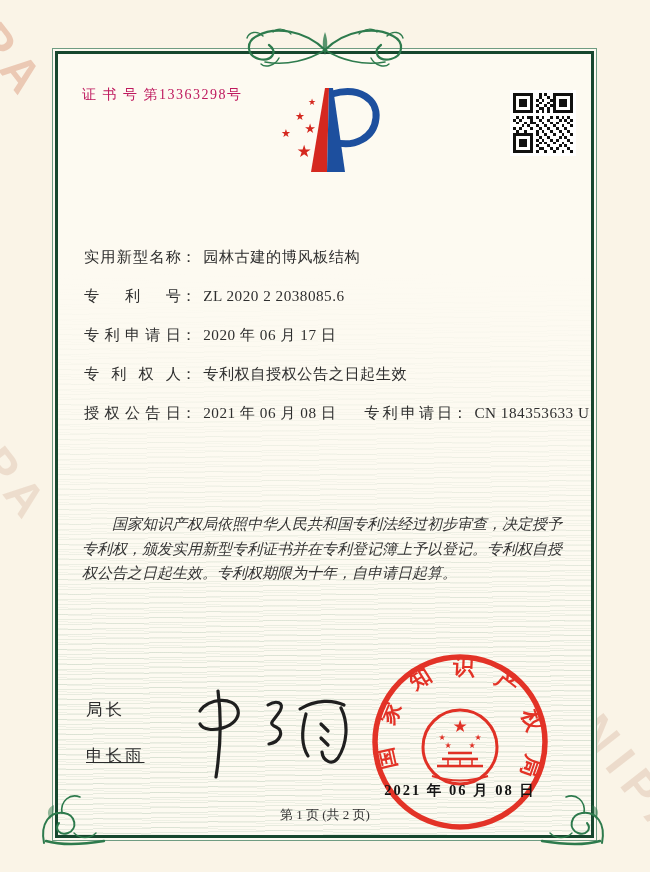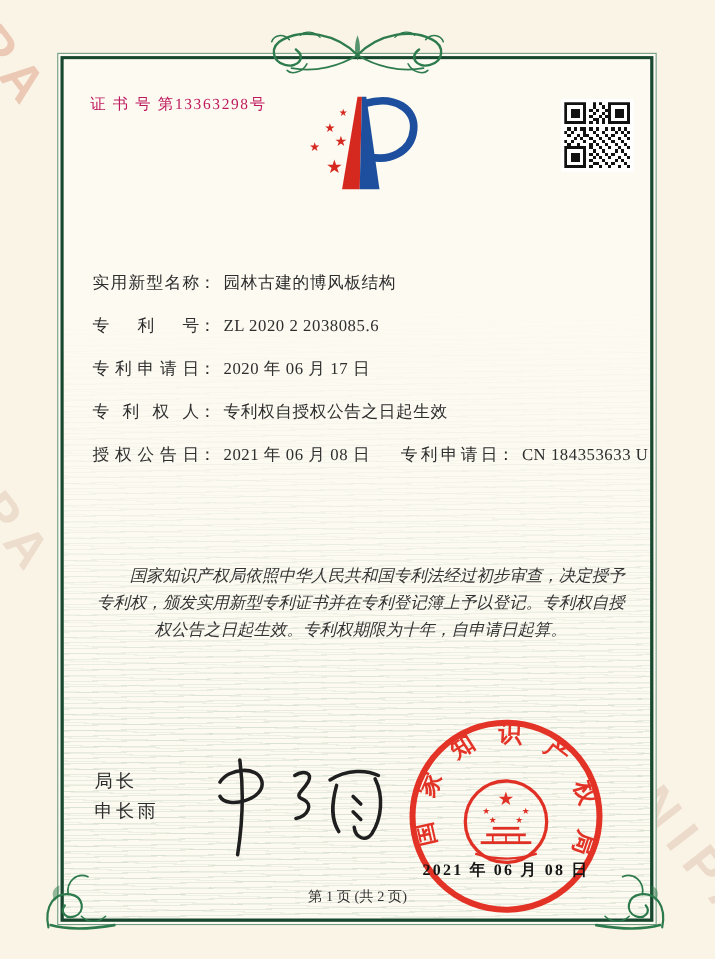--- a/index.html
+++ b/index.html
@@ -50,25 +50,25 @@
   }
   .fields{position:absolute;left:84px;top:247px;width:486px;font-size:15.2px;color:#2e2e2e;}
   .f-row{height:22px;margin-bottom:17px;white-space:nowrap;}
   .f-label{display:inline-block;width:97px;text-align:justify;text-align-last:justify;}
   .f-colon{display:inline-block;}
   .f-value{margin-left:7px;letter-spacing:0.5px;}
   .f-group2{margin-left:24px;}
   .f-group2 .f-label{width:88px;}
   .paras{position:absolute;left:82px;top:512px;width:492px;
     font-size:15px;line-height:24.5px;color:#333;font-style:italic;}
-  .paras p{margin:0 0 5px 0;text-indent:2em;text-align:center;}
+  .paras p{margin:0 0 5px 0;text-indent:2em;}
   .signer{position:absolute;left:86px;top:699px;
     font-family:"Liberation Sans","DejaVu Sans",sans-serif;
     font-size:16.5px;font-weight:500;color:#2c2c2c;letter-spacing:3px;}
-  .signer .name{margin-top:6px;}
+  .signer .name{margin-top:24px;text-decoration:underline;}
   .signature{position:absolute;left:190px;top:683px;}
   .seal{position:absolute;left:366px;top:648px;}
   .seal-date{
     position:absolute;left:366px;top:781px;width:188px;text-align:center;
     font-size:14.5px;font-weight:700;letter-spacing:2px;color:#151515;
   }
   .footer-page{position:absolute;left:0;right:0;top:806px;text-align:center;font-size:13px;color:#333;}
   .flourish{position:absolute;top:789px;}
   .flourish-left{left:40px;}
   .flourish-right{left:538px;transform:scaleX(-1);}

